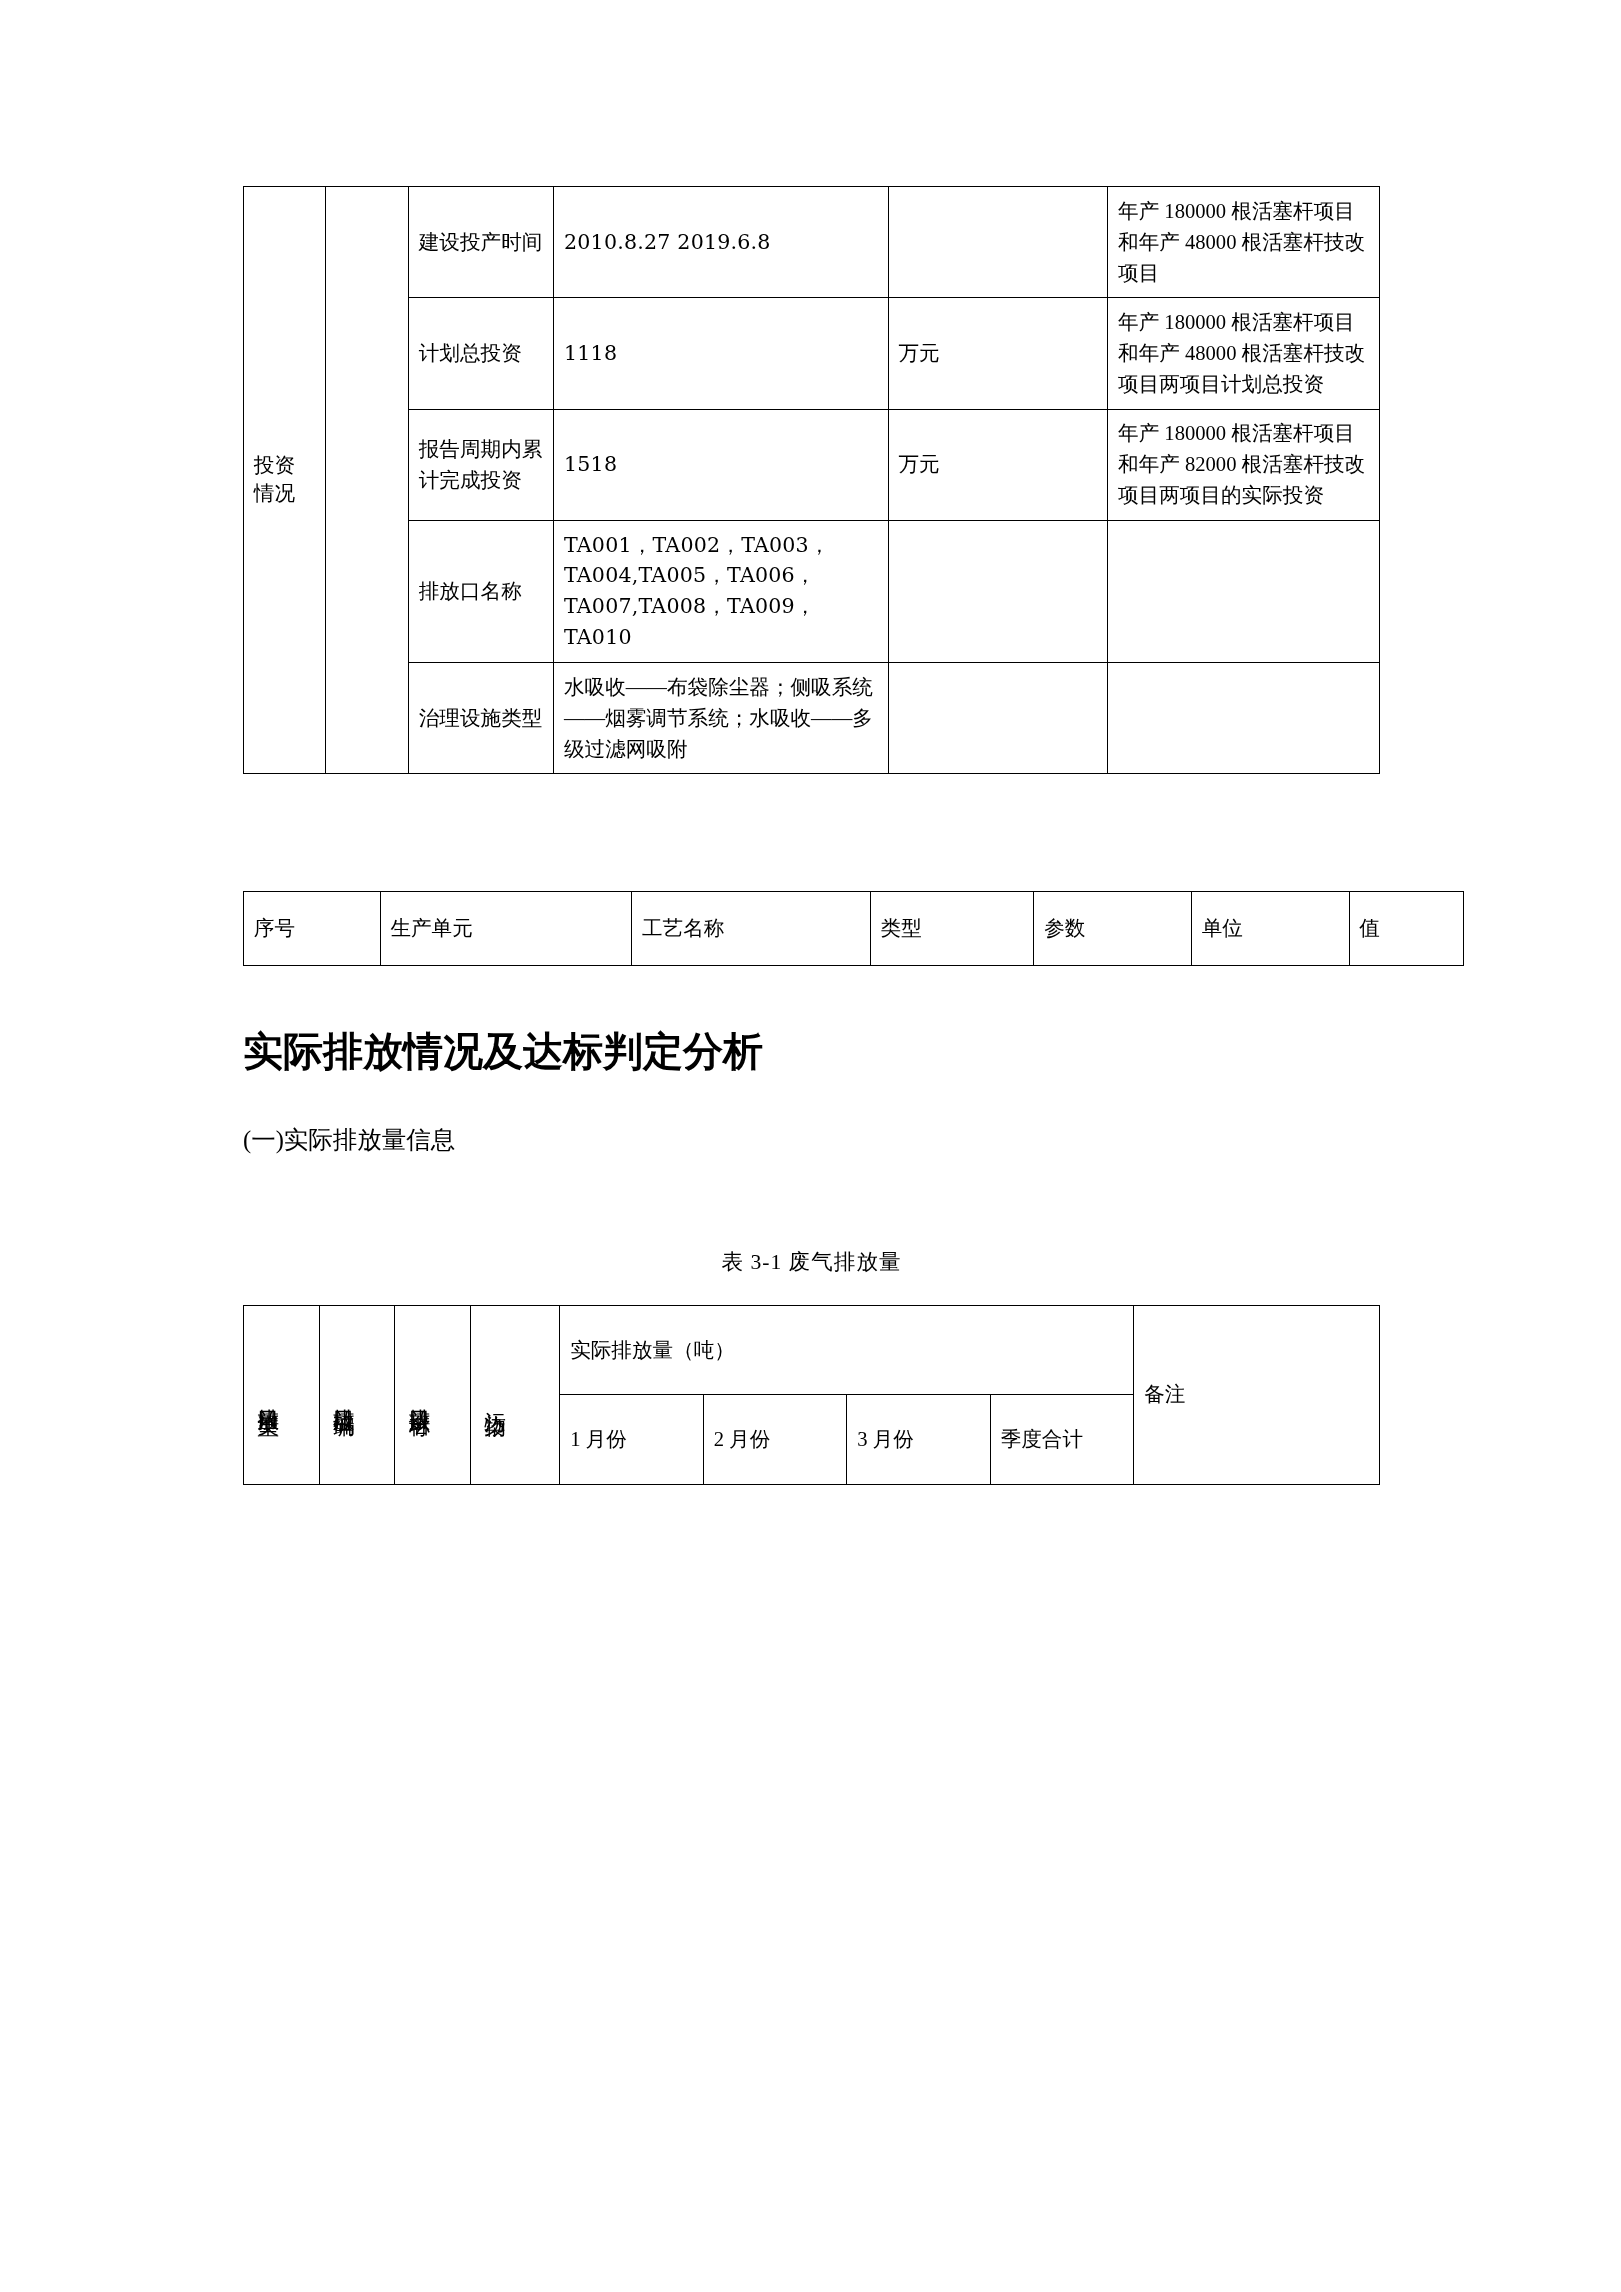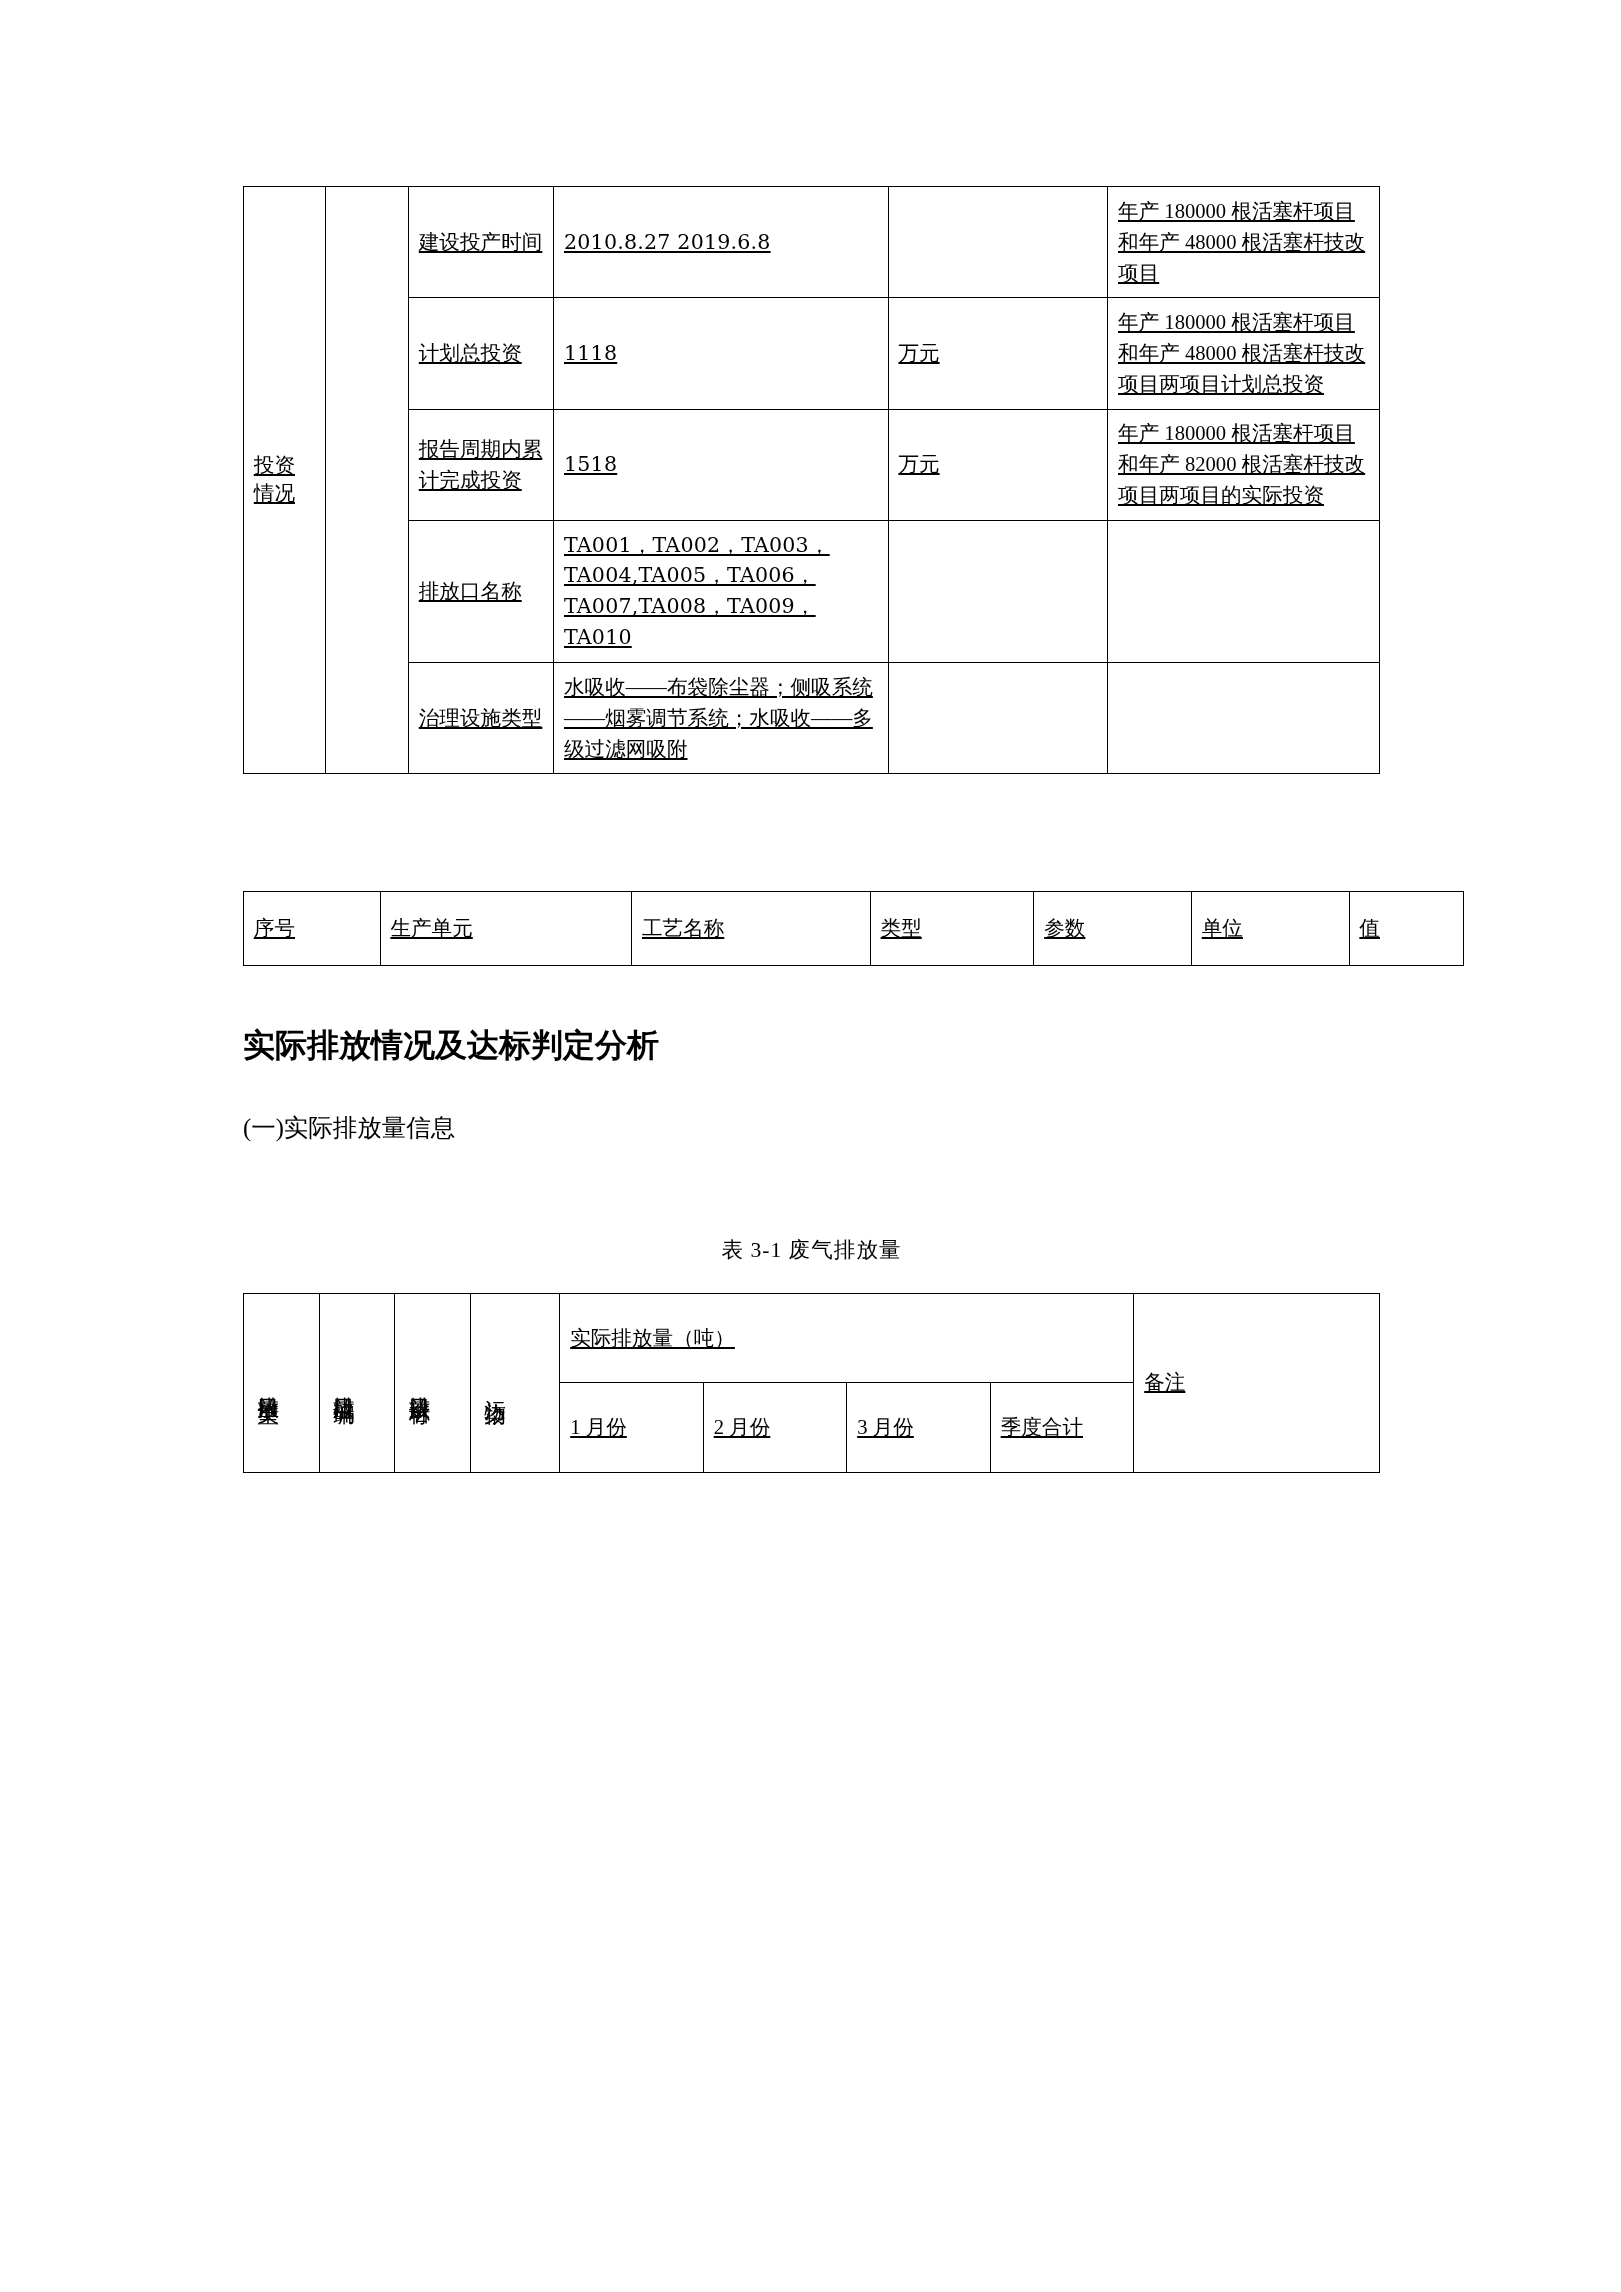--- a/index.html
+++ b/index.html
@@ -36,21 +36,20 @@
     width: 1137px;
     font-size: 20.6px;
     line-height: 1.5;
   }
   table.doc-table td, table.doc-table th {
     border: 1.5px solid #000;
     padding: 8.8px 9.8px;
     vertical-align: middle;
     font-weight: normal;
     text-align: left;
-    text-decoration: underline;
   }
   .t1 td { height: 39px; }
   .cell-vert {
     text-align: center;
     vertical-align: top;
     padding-top: 13.7px;
     line-height: 1.35;
   }
   .narrow-label {
     width: 57px;
@@ -68,21 +67,21 @@
     letter-spacing: 0.2px;
   }
 
   
   .sec-sub {
     font-size: 24.5px;
     margin: 9.8px 0 0 0;
     line-height: 1.6;
   }
   .sec-title {
-    font-size: 32px;
+    font-size: 40px;
     font-weight: bold;
     font-family: "DejaVu Sans", "Liberation Sans", sans-serif;
     margin: 0;
     line-height: 1.5;
   }
   .tbl-caption {
     font-size: 21.6px;
     text-align: center;
     letter-spacing: 1px;
     margin: 0;

